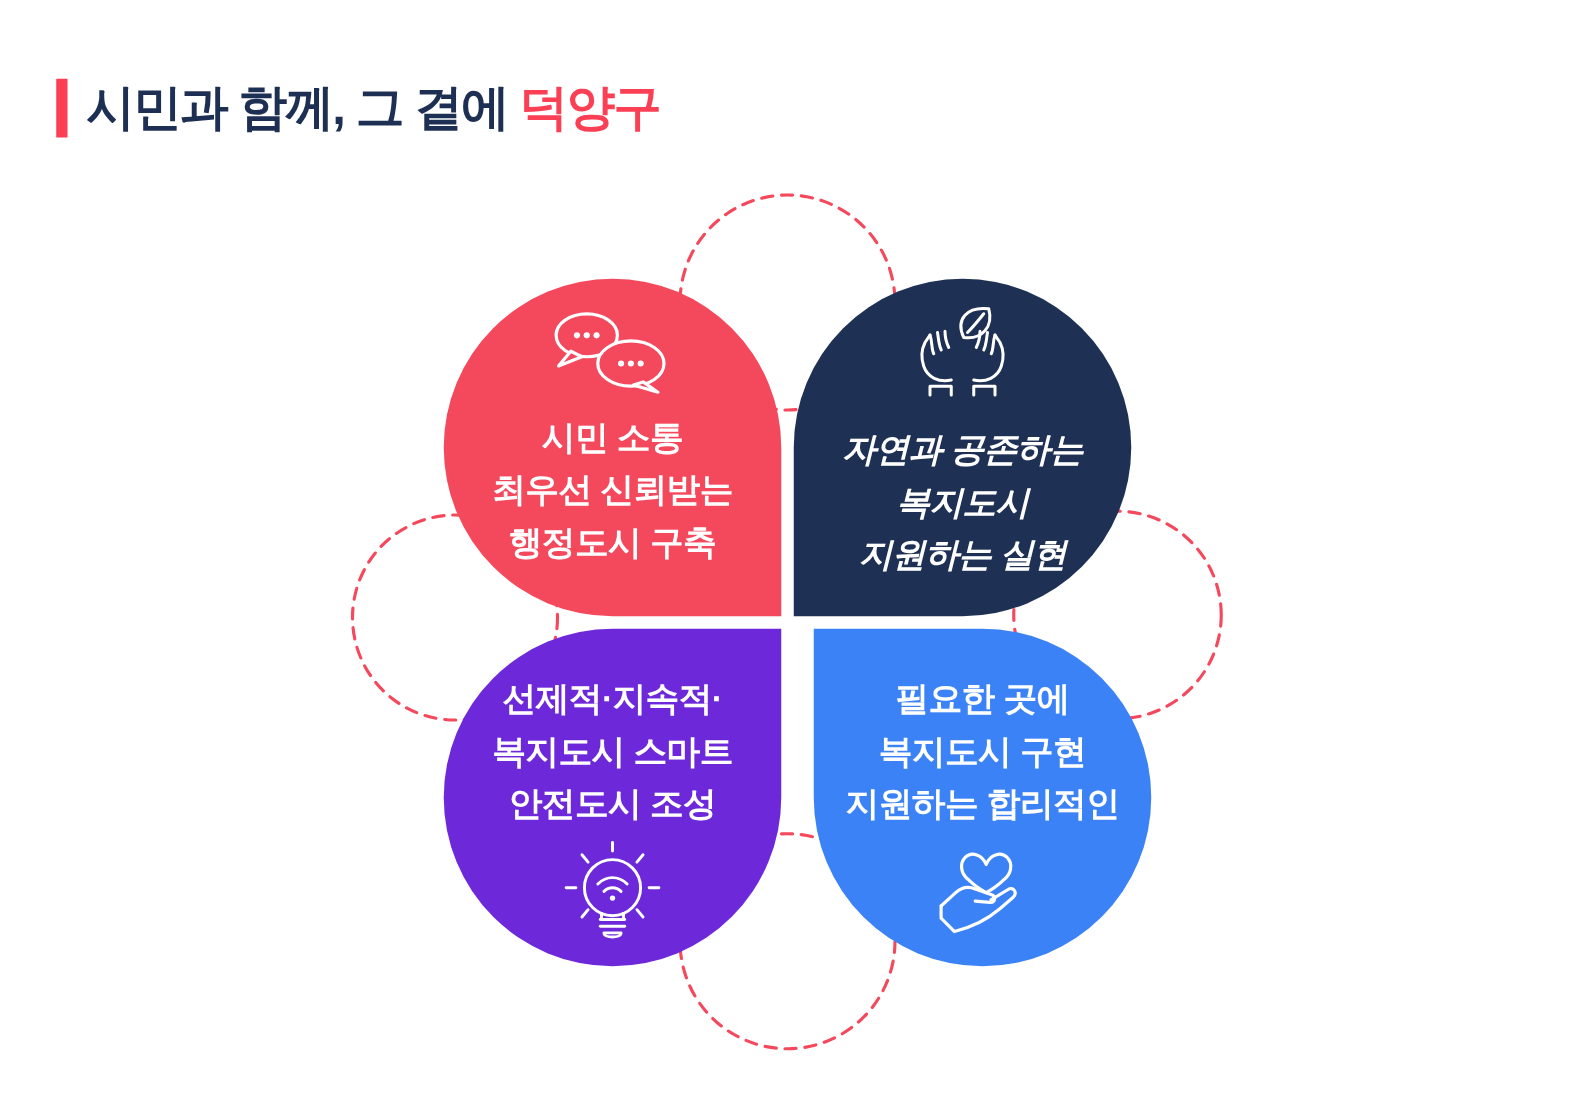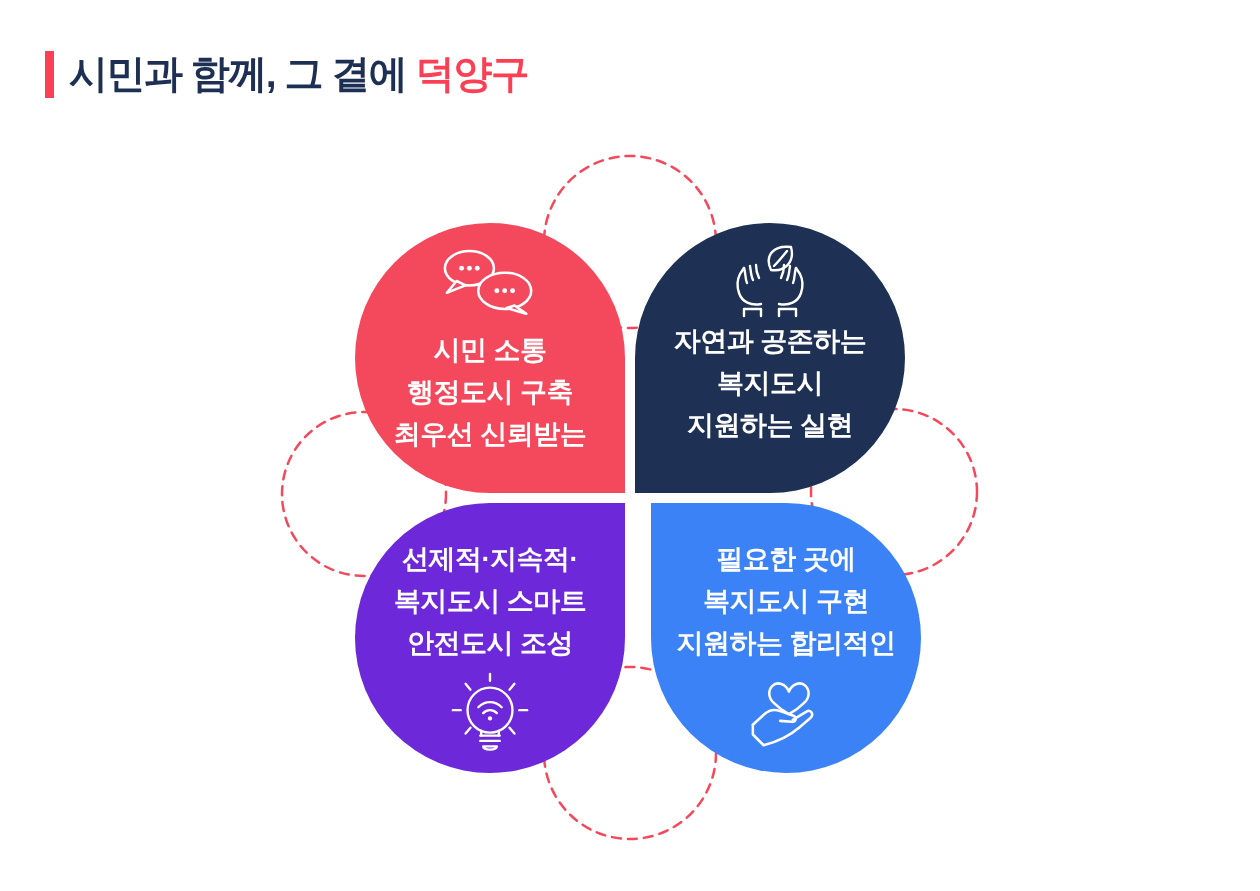--- a/index.html
+++ b/index.html
@@ -7,21 +7,21 @@
     width: 1260px; height: 891px;
     background: #ffffff;
     font-family: "Liberation Sans", sans-serif;
     position: relative;
     overflow: hidden;
   }
   .canvas { position: absolute; inset: 0; width: 1260px; height: 891px; }
 
   
   .title-row {
-    position: absolute; left: 45px; top: 47px;
+    position: absolute; left: 45px; top: 59px;
     display: flex; align-items: center;
   }
   .title-bar {
     width: 9px; height: 47px;
     background: #FB3F55;
     margin-right: 15px;
     flex: none;
   }
   .page-title {
     margin: 0;
@@ -61,21 +61,21 @@
     padding-top: 24px;
   }
   .petal-communication .lines { margin-top: 14px; }
 
   .petal-environment {
     left: 635px; top: 223px;
     background: #1E3053;
     border-radius: 50% 50% 50% 0;
     padding-top: 21px;
   }
-  .petal-environment .lines { margin-top: 0; }
+  .petal-environment .lines { margin-top: 19px; font-style: italic; }
 
   .petal-safety {
     left: 355px; top: 503px;
     background: #6d28d9;
     border-radius: 50% 0 50% 50%;
     padding-top: 35px;
   }
   .petal-safety .icon-wrap { margin-top: 8px; }
 
   .petal-welfare {
@@ -121,22 +121,22 @@
         <path d="M77 59 L89 67.5 L69 61.5 Z" fill="#F4485C"></path>
         <g fill="#FFFFFF" stroke="none">
           <circle cx="59" cy="44" r="2.5"></circle>
             <circle cx="67" cy="44" r="2.5"></circle>
             <circle cx="75" cy="44" r="2.5"></circle>
         </g>
       </svg>
     </div>
     <div class="lines">
       <div>시민 소통</div>
+      <div>최우선 신뢰받는</div>
       <div>행정도시 구축</div>
-      <div>최우선 신뢰받는</div>
     </div>
   </div>
 
   <div class="petal petal-environment">
     <div class="icon-wrap">
       <svg width="78" height="76" viewBox="0 0 78 76" fill="none" stroke="#FFFFFF" stroke-width="2.4" stroke-linecap="round" stroke-linejoin="round">
 
         <path d="M40 26 C33 11 43 1 60 3 C64 18 54 28 40 26 Z"></path>
         <path d="M43 22 C48 17 52 12 56 7"></path>
 

